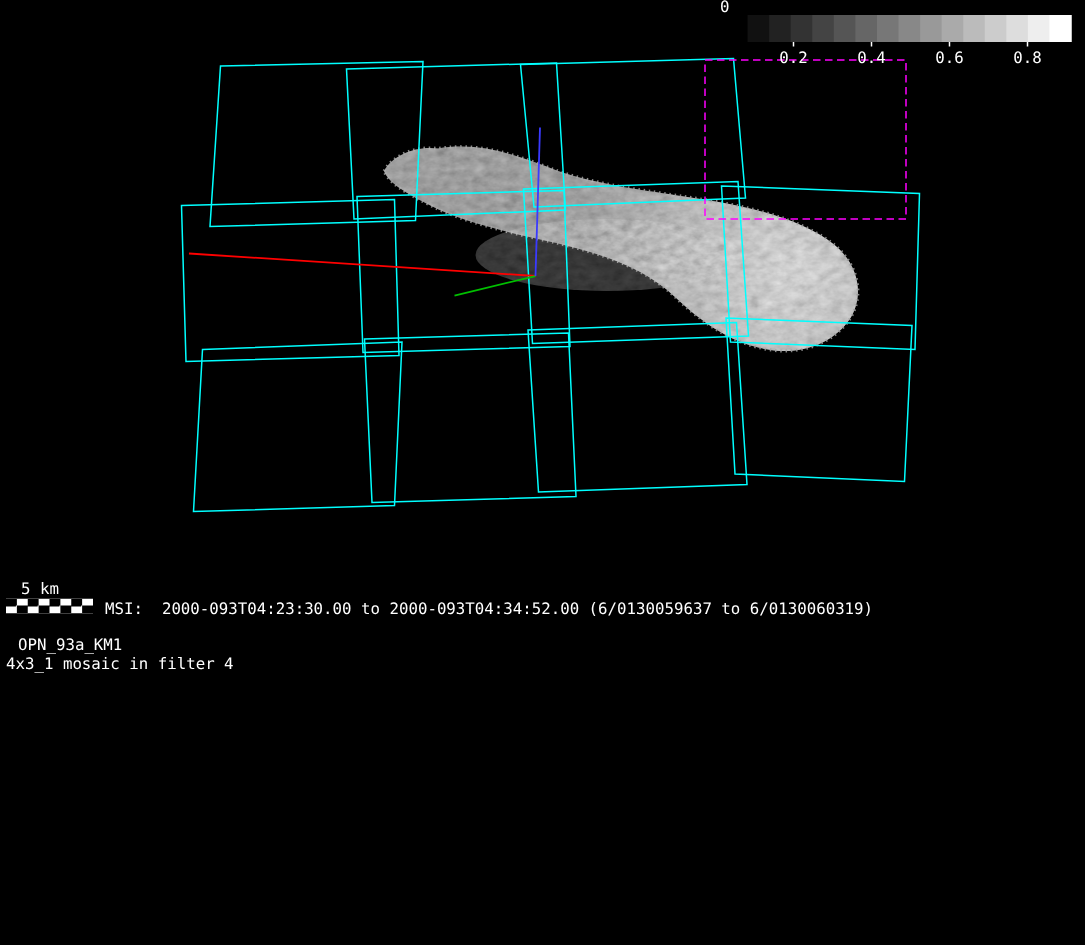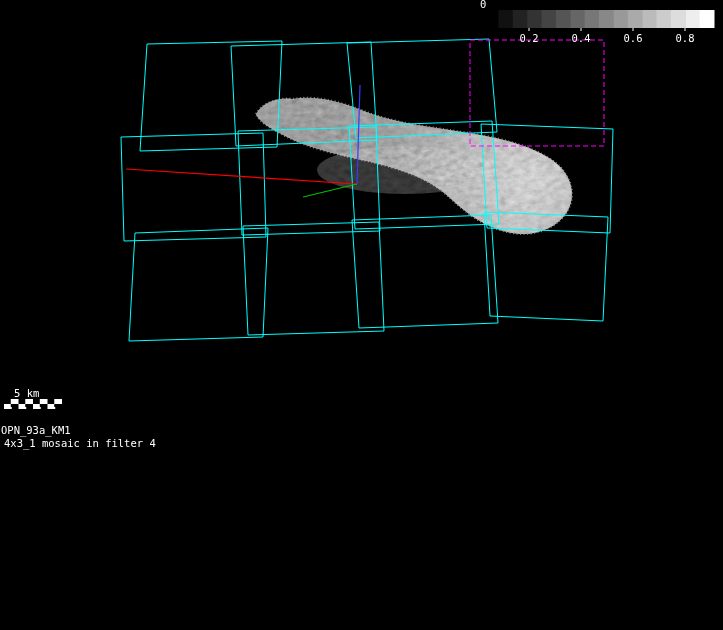--- a/index.html
+++ b/index.html
@@ -10,21 +10,21 @@
   }
   svg text{
     fill:var(--text,#fff);
     font-family:"DejaVu Sans Mono","Liberation Mono",monospace;
     font-size:10.5px;
   }
   .footprint{fill:none;stroke:var(--cyan,#00ffff);stroke-width:1;}
   .selected{fill:none;stroke:var(--magenta,#ff00ff);stroke-width:1;stroke-dasharray:5 3;}
   .label{position:absolute;font-size:10.5px;line-height:12px;white-space:pre;}
   .msi-line{left:70px;top:400px;}
-  .opnav-id{left:1px;top:424px;}
+  .opnav-id{left:12px;top:424px;}
   .mosaic-desc{left:4px;top:437px;}
   .scalebar-label{left:14px;top:387px;text-align:right;}
   .scalebar-checker{
     position:absolute;left:4px;top:399px;width:58px;height:10px;
     background:conic-gradient(#fff 25%,#000 0 50%,#fff 0 75%,#000 0);
     background-size:14.5px 10px;
   }
 </style>
 </head>
 <body>
@@ -103,16 +103,17 @@
           <text x="633" y="42" text-anchor="middle">0.6</text>
           <line x1="685" y1="28" x2="685" y2="31" stroke="#ffffff"></line>
           <text x="685" y="42" text-anchor="middle">0.8</text>
         </g>
     </g>
   </svg>
 
   <div class="label scalebar-label">5 km</div>
   <div class="scalebar-checker"></div>
 
+  <div class="label msi-line">MSI:  2000-093T04:23:30.00 to 2000-093T04:34:52.00 (6/0130059637 to 6/0130060319)</div>
   <div class="label opnav-id">OPN_93a_KM1</div>
   <div class="label mosaic-desc">4x3_1 mosaic in filter 4</div>
 
 </div>
 
 </body></html>

